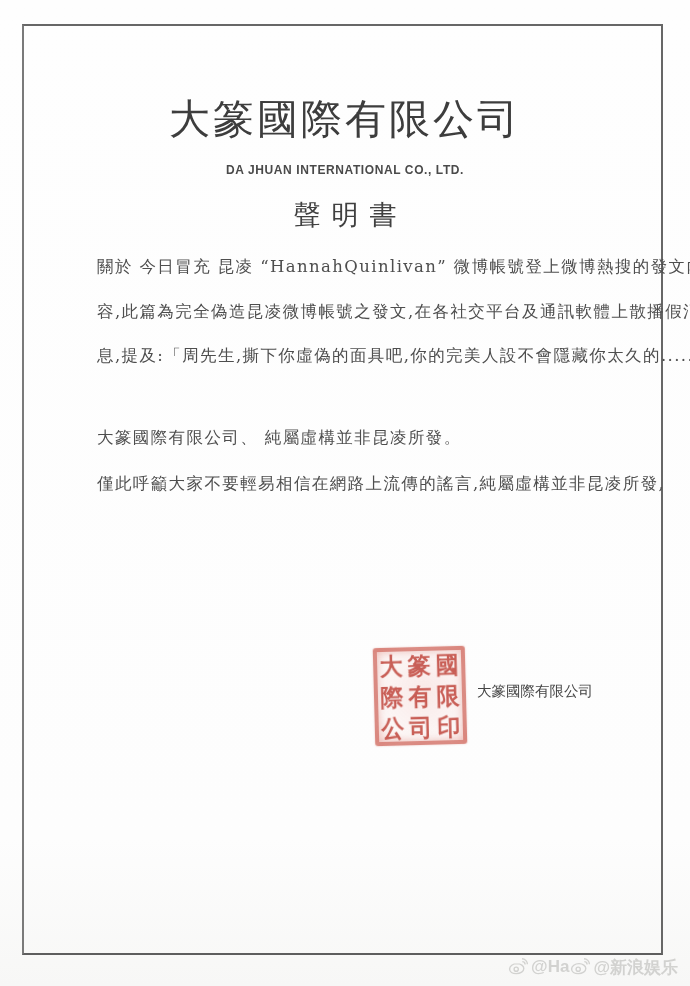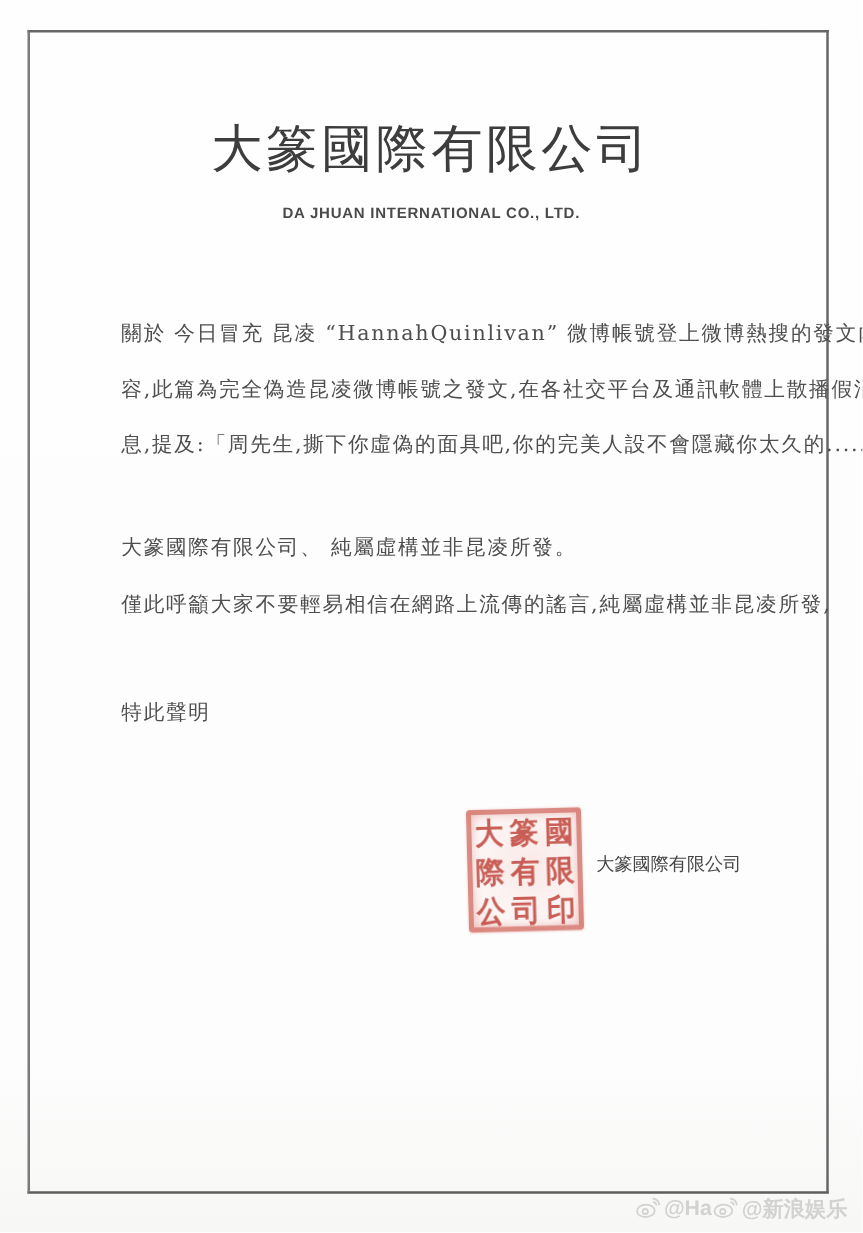--- a/index.html
+++ b/index.html
@@ -77,28 +77,28 @@
 <body>
 
 <div class="photo">
 
   <div class="frame"></div>
 
   <div class="company-title">大篆國際有限公司</div>
 
   <div class="company-subtitle">DA JHUAN INTERNATIONAL CO., LTD.</div>
 
+  <div class="doc-title">聲明書</div>
 
   <div class="bodyline l1">關於 今日冒充 昆凌 “HannahQuinlivan” 微博帳號登上微博熱搜的發文內</div>
   <div class="bodyline l2">容,此篇為完全偽造昆凌微博帳號之發文,在各社交平台及通訊軟體上散播假消</div>
   <div class="bodyline l3">息,提及:「周先生,撕下你虛偽的面具吧,你的完美人設不會隱藏你太久的......」。</div>
 
   <div class="bodyline p2">大篆國際有限公司、 純屬虛構並非昆凌所發。</div>
   <div class="bodyline p3">僅此呼籲大家不要輕易相信在網路上流傳的謠言,純屬虛構並非昆凌所發,</div>
-  <div class="bodyline closing">特此聲明</div>
 
   <div class="seal">
     <span>大</span>
     <span>篆</span>
     <span>國</span>
     <span>際</span>
     <span>有</span>
     <span>限</span>
     <span>公</span>
     <span>司</span>

